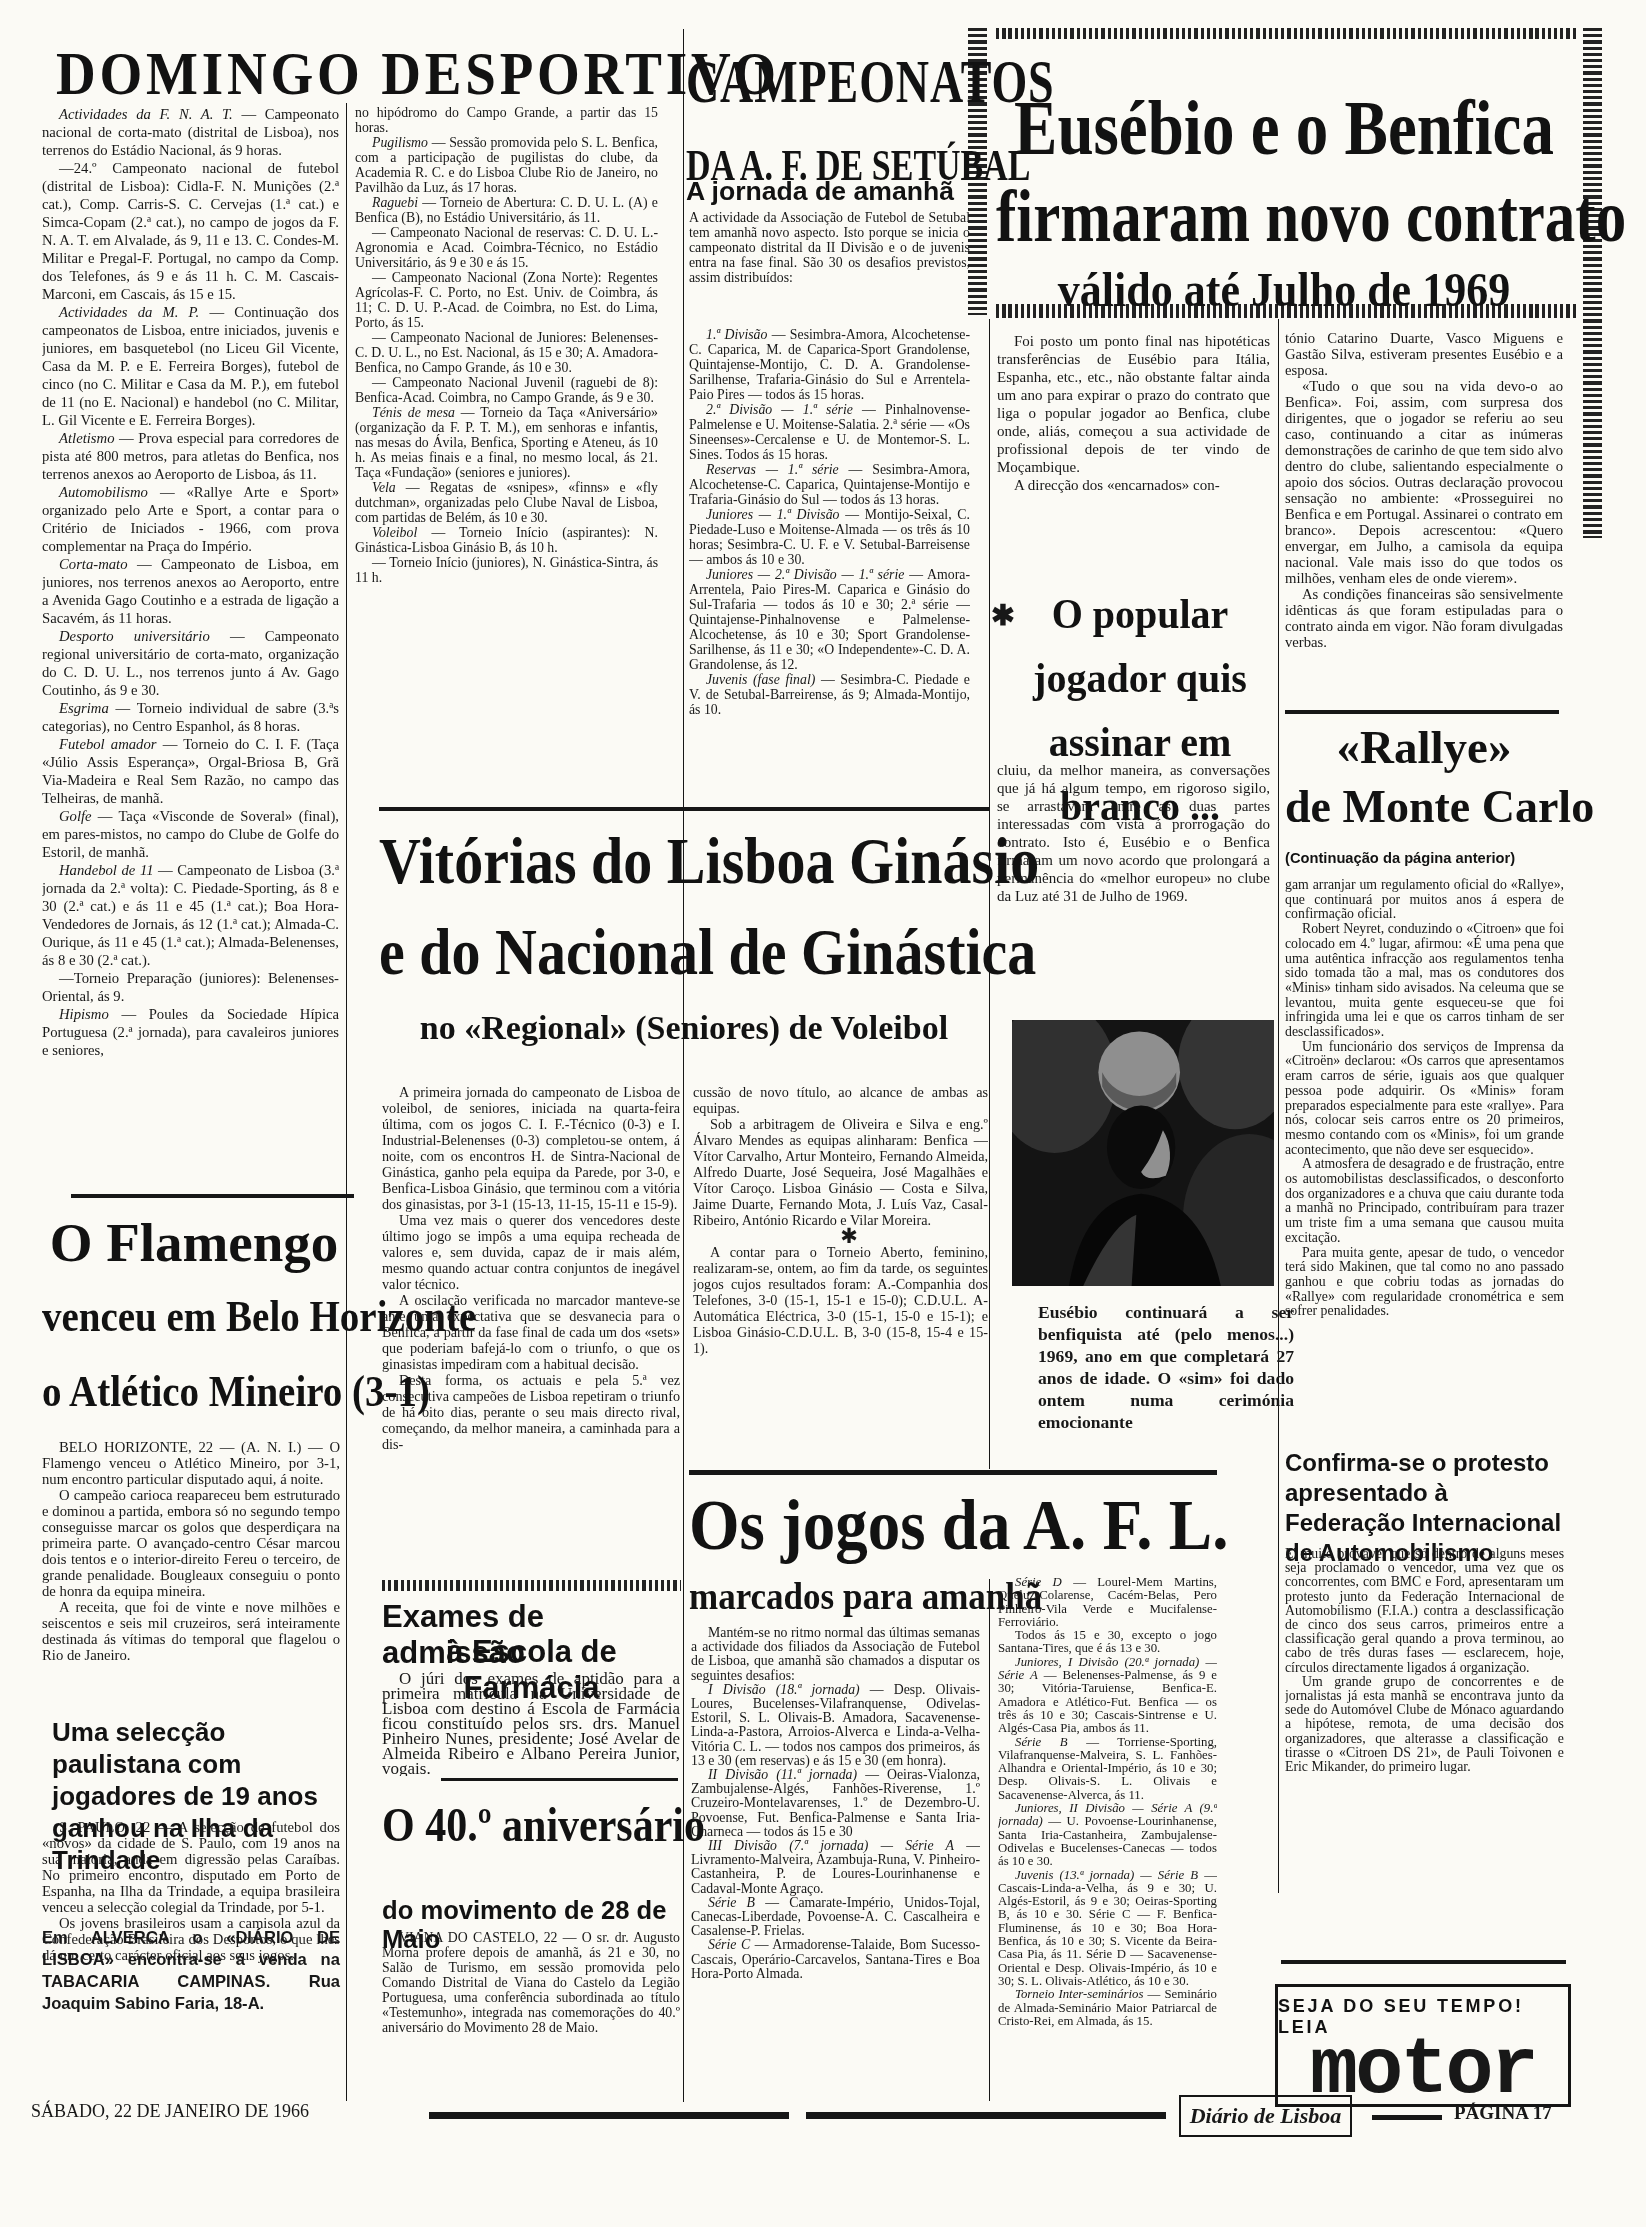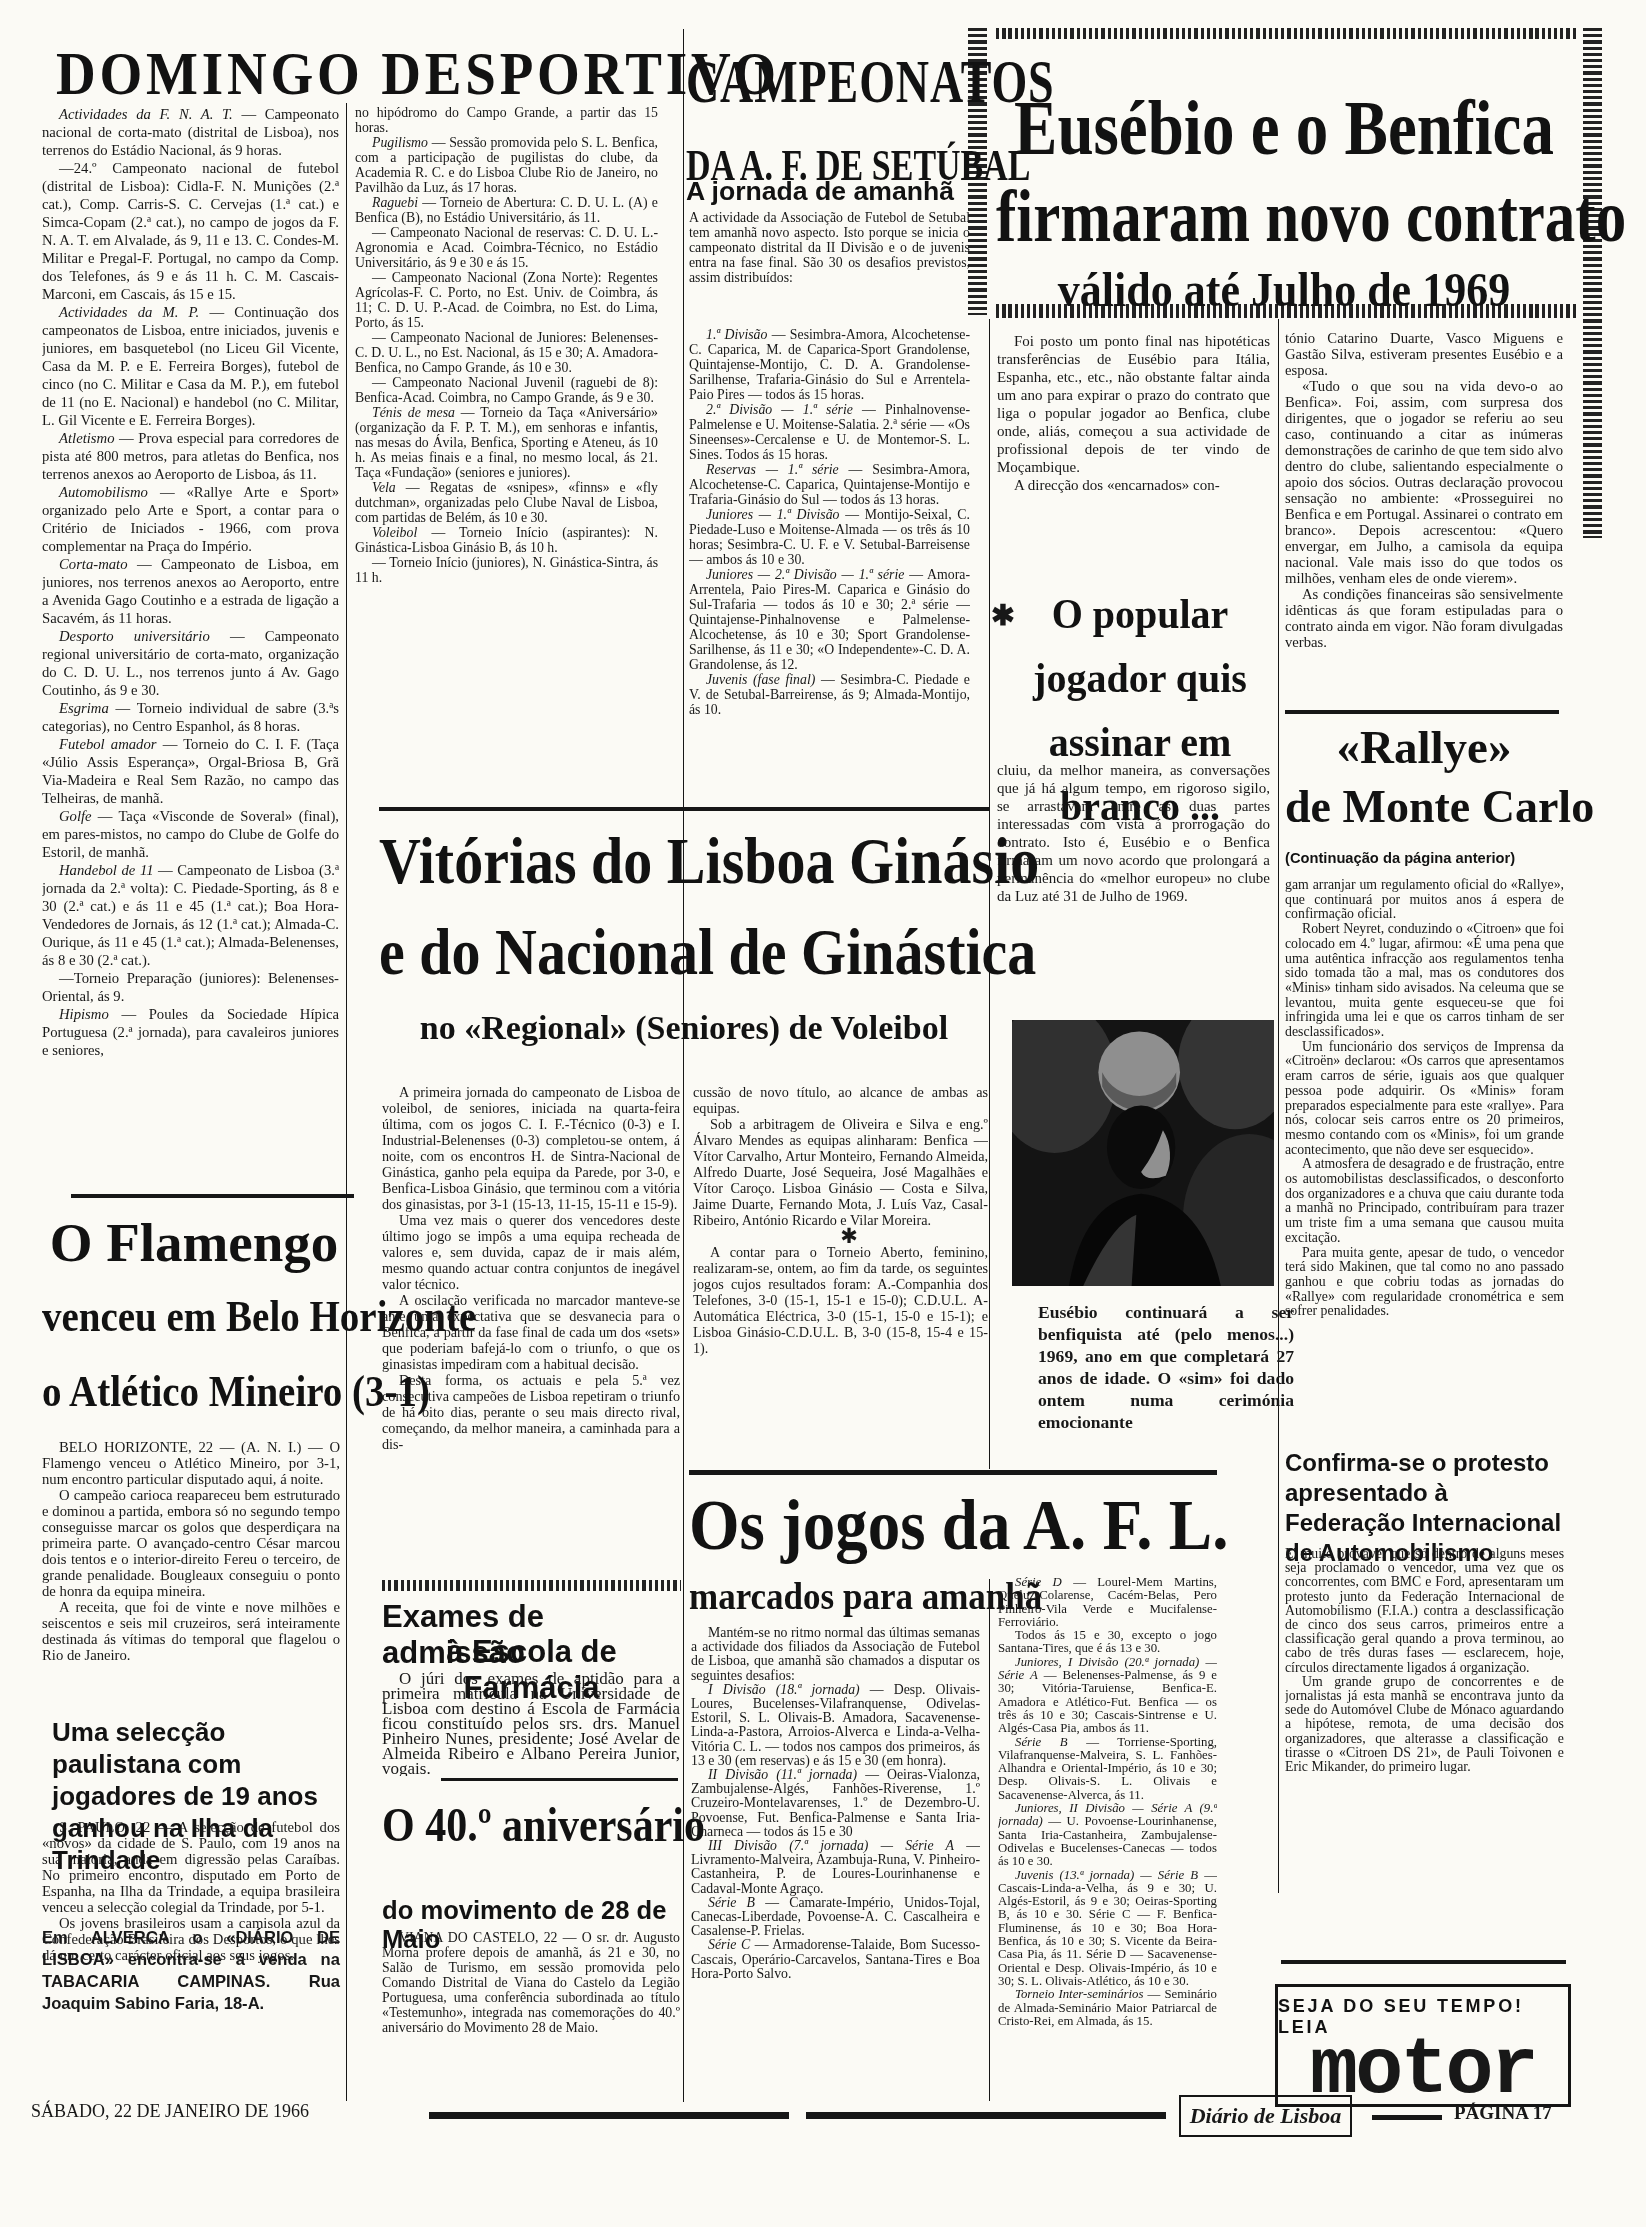--- a/index.html
+++ b/index.html
@@ -258,21 +258,21 @@
 
   <div class="b rule" id="afl-rule"></div>
   <div class="b hl sy" id="afl-t1">Os jogos da A. F. L.</div>
   <div class="b hl sy" id="afl-t2">marcados para amanhã</div>
   <div class="b jt" id="afl-colA">
     <p><span>Mantém-se no ritmo normal das últimas semanas a actividade dos filiados da Associação de Futebol de Lisboa, que amanhã são chamados a disputar os seguintes desafios:</span></p>
     <p><span class="lead">I Divisão (18.ª jornada)</span> <span>— Desp. Olivais-Loures, Bucelenses-Vilafranquense, Odivelas-Estoril, S. L. Olivais-B. Amadora, Sacavenense-Linda-a-Pastora, Arroios-Alverca e Linda-a-Velha-Vitória C. L. — todos nos campos dos primeiros, ás 13 e 30 (em reservas) e ás 15 e 30 (em honra).</span></p>
     <p><span class="lead">II Divisão (11.ª jornada)</span> <span>— Oeiras-Vialonza, Zambujalense-Algés, Fanhões-Riverense, 1.º Cruzeiro-Montelavarenses, 1.º de Dezembro-U. Povoense, Fut. Benfica-Palmense e Santa Iria-Charneca — todos ás 15 e 30</span></p>
     <p><span class="lead">III Divisão (7.ª jornada) — Série A</span> <span>— Livramento-Malveira, Azambuja-Runa, V. Pinheiro-Castanheira, P. de Loures-Lourinhanense e Cadaval-Monte Agraço.</span></p>
     <p><span class="lead">Série B</span> <span>— Camarate-Império, Unidos-Tojal, Canecas-Liberdade, Povoense-A. C. Cascalheira e Casalense-P. Frielas.</span></p>
-    <p><span class="lead">Série C</span> <span>— Armadorense-Talaide, Bom Sucesso-Cascais, Operário-Carcavelos, Santana-Tires e Boa Hora-Porto Salvo.</span></p>
+    <p><span class="lead">Série C</span> <span>— Armadorense-Talaide, Bom Sucesso-Cascais, Operário-Carcavelos, Santana-Tires e Boa Hora-Porto Almada.</span></p>
   </div>
   <div class="b jt" id="afl-colB">
     <p><span class="lead">Série D</span> <span>— Lourel-Mem Martins, Queluz-Colarense, Cacém-Belas, Pero Pinheiro-Vila Verde e Mucifalense-Ferroviário.</span></p>
     <p><span>Todos ás 15 e 30, excepto o jogo Santana-Tires, que é ás 13 e 30.</span></p>
     <p><span class="lead">Juniores, I Divisão (20.ª jornada) — Série A</span> <span>— Belenenses-Palmense, ás 9 e 30; Vitória-Taruiense, Benfica-E. Amadora e Atlético-Fut. Benfica — os três ás 10 e 30; Cascais-Sintrense e U. Algés-Casa Pia, ambos ás 11.</span></p>
     <p><span class="lead">Série B</span> <span>— Torriense-Sporting, Vilafranquense-Malveira, S. L. Fanhões-Alhandra e Oriental-Império, ás 10 e 30; Desp. Olivais-S. L. Olivais e Sacavenense-Alverca, ás 11.</span></p>
     <p><span class="lead">Juniores, II Divisão — Série A (9.ª jornada)</span> <span>— U. Povoense-Lourinhanense, Santa Iria-Castanheira, Zambujalense-Odivelas e Bucelenses-Canecas — todos ás 10 e 30.</span></p>
     <p><span class="lead">Juvenis (13.ª jornada) — Série B</span> <span>— Cascais-Linda-a-Velha, ás 9 e 30; U. Algés-Estoril, ás 9 e 30; Oeiras-Sporting B, ás 10 e 30. Série C — F. Benfica-Fluminense, ás 10 e 30; Boa Hora-Benfica, ás 10 e 30; S. Vicente da Beira-Casa Pia, ás 11. Série D — Sacavenense-Oriental e Desp. Olivais-Império, ás 10 e 30; S. L. Olivais-Atlético, ás 10 e 30.</span></p>
     <p><span class="lead">Torneio Inter-seminários</span> <span>— Seminário de Almada-Seminário Maior Patriarcal de Cristo-Rei, em Almada, ás 15.</span></p>
   </div>

